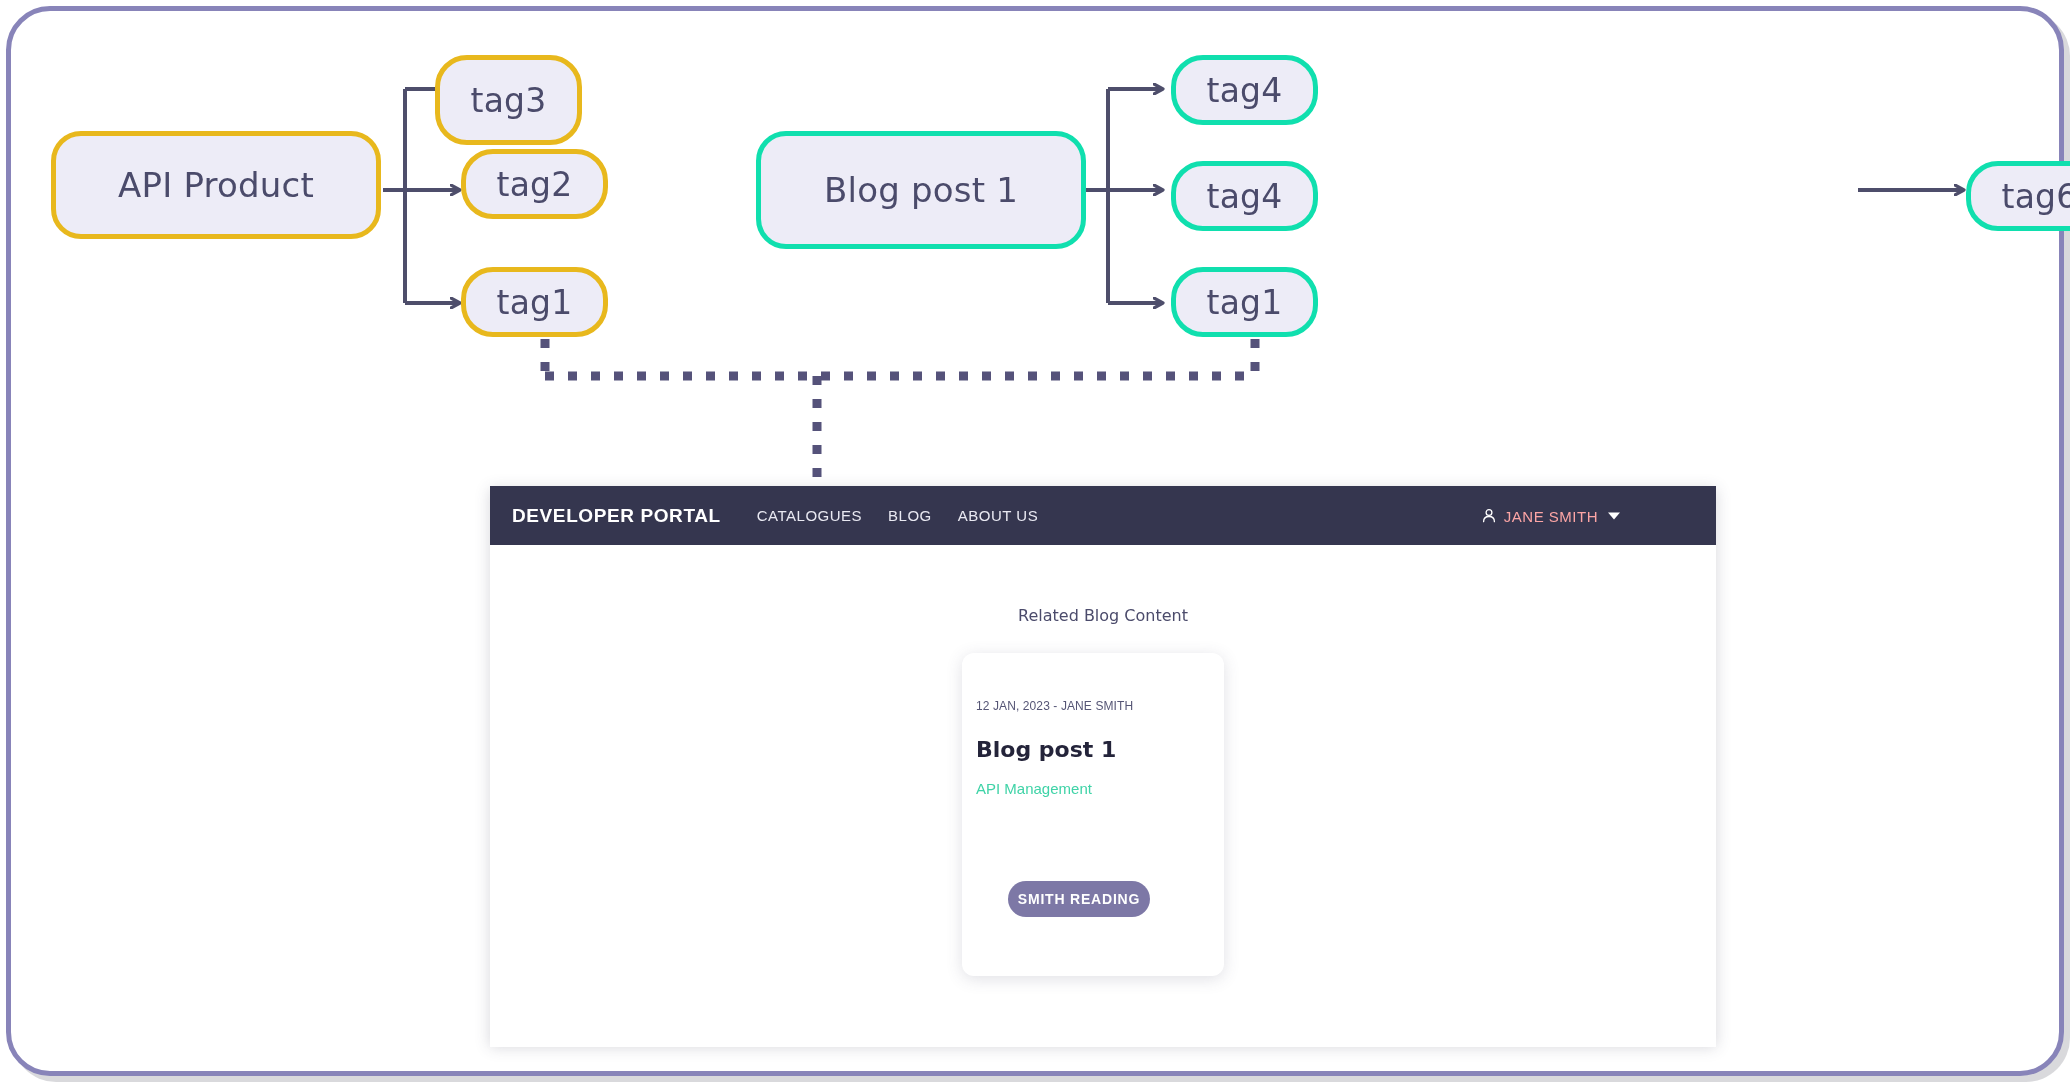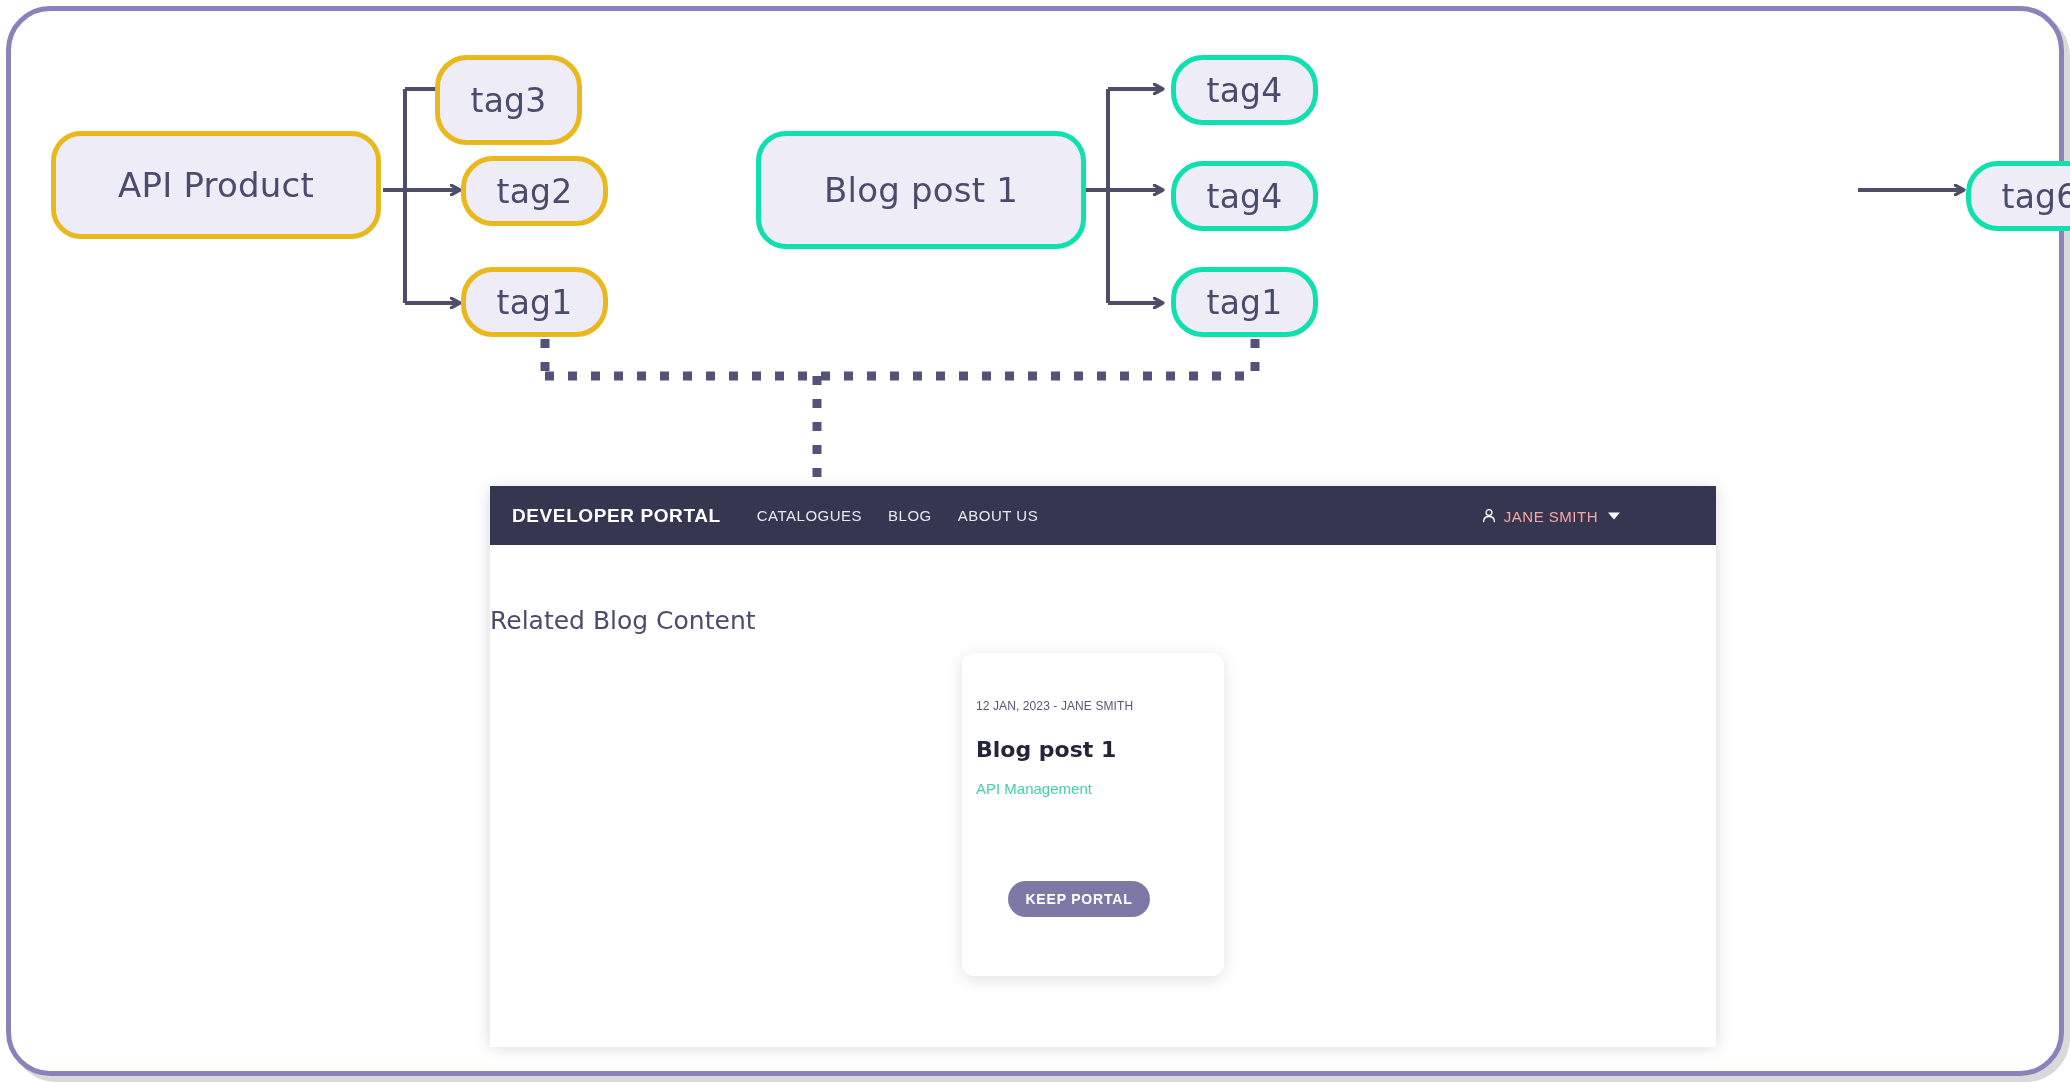--- a/index.html
+++ b/index.html
@@ -50,22 +50,22 @@
   }
   .useritem{
     position:absolute; right:96px; top:50%; transform:translateY(-50%);
     display:flex; align-items:center; gap:7px; color:#fca5a5;
     font-size:15px; letter-spacing:.5px; font-family:"Liberation Sans", sans-serif;
   }
   .caret{ display:inline-block; width:0;height:0;border-left:6px solid transparent;
           border-right:6px solid transparent;border-top:7px solid #ffffff; margin-left:3px;}
   #portalbody{ position:relative; height:502px; background:#ffffff; }
   #relatedTitle{
-    position:absolute; left:0; right:0; top:61px; text-align:left;
-    color:#4b4b6b; font-size:25px; font-family:"DejaVu Sans", sans-serif;
+    position:absolute; left:0; right:0; top:61px; text-align:center;
+    color:#4b4b6b; font-size:16px; font-family:"DejaVu Sans", sans-serif;
   }
   #blogcard{
     position:absolute; left:472px; top:108px; width:262px; height:323px;
     background:#ffffff; border-radius:12px; box-shadow:0 3px 16px rgba(70,70,100,.17);
   }
   #cardmeta{
     position:absolute; left:14px; top:46px; color:#555575; font-size:12px;
     font-family:"Liberation Sans", sans-serif; letter-spacing:.1px;
   }
   #cardtitle{
@@ -125,21 +125,21 @@
       </g>
       <path d="M898,738 L931,775 L898,812" fill="none" stroke="#55527a" stroke-width="15" stroke-linecap="round" stroke-linejoin="round"></path>
     </svg>
 
     <div class="node big gold" style="left:40px; top:120px; width:330px; height:108px;">
       <span>API Product</span>
     </div>
     <div class="node pill gold" style="left:424px; top:44px; width:147px; height:90px;">
       <span>tag3</span>
     </div>
-    <div class="node pill gold" style="left:450px; top:145px; width:147px; height:70px;">
+    <div class="node pill gold" style="left:450px; top:138px; width:147px; height:70px;">
       <span>tag2</span>
     </div>
     <div class="node pill gold" style="left:450px; top:256px; width:147px; height:70px;">
       <span>tag1</span>
     </div>
 
     <div class="node big teal" style="left:745px; top:120px; width:330px; height:118px;">
       <span>Blog post 1</span>
     </div>
     <div class="node pill teal" style="left:1160px; top:44px; width:147px; height:70px;">
@@ -174,20 +174,20 @@
         </span>
       </div>
 
       <div id="portalbody">
         <div id="relatedTitle">Related Blog Content</div>
 
         <div id="blogcard">
           <div id="cardmeta">12 JAN, 2023 - JANE SMITH</div>
           <div id="cardtitle">Blog post 1</div>
           <div id="cardtag">API Management</div>
-          <button id="keepreading">KEEP PORTAL</button>
+          <button id="keepreading">SMITH READING</button>
         </div>
       </div>
 
     </div>
 
   </div>
 </div>
 
 </body></html>

